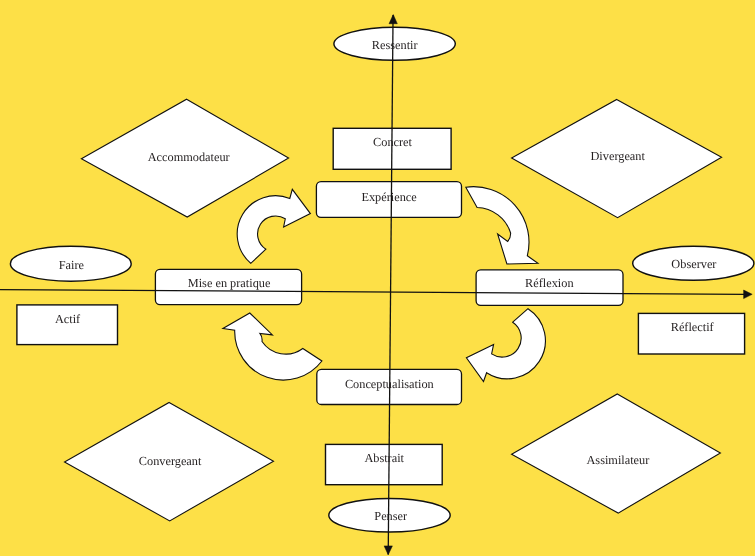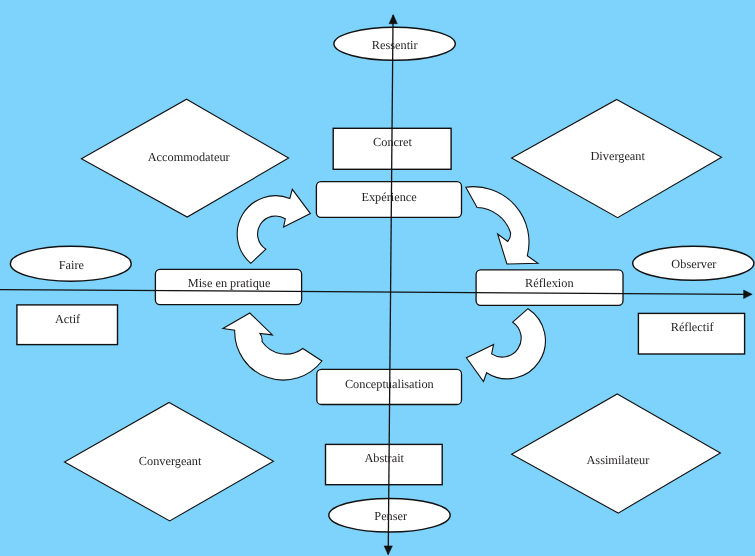--- a/index.html
+++ b/index.html
@@ -1,18 +1,18 @@
 <!DOCTYPE html>
 <html><head>
 <meta charset="utf-8">
 <title>Cycle de Kolb</title>
 <style>
   html,body{margin:0;padding:0;background:#ffffff;}
   body{width:755px;height:556px;overflow:hidden;font-family:"Liberation Serif",serif;}
-  #stage{position:relative;width:755px;height:556px;background:#7dd3fc;}
+  #stage{position:relative;width:755px;height:556px;background:#fde047;}
   #kolb{position:absolute;top:0;left:0;display:block;}
   text{-webkit-font-smoothing:antialiased;text-rendering:geometricPrecision;}
   #stage{will-change:transform;}
   .shape{fill:#ffffff;stroke:#111111;}
   .lbl{font-family:"Liberation Serif",serif;font-size:12.3px;fill:#231f20;text-anchor:middle;}
 </style>
 </head>
 <body>
 
 <div id="stage">

